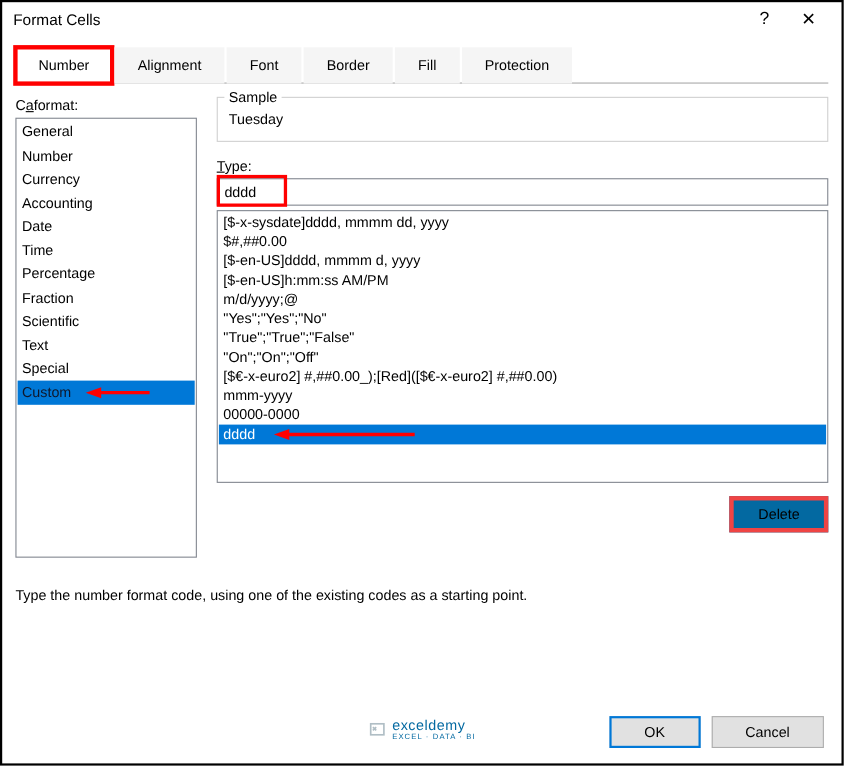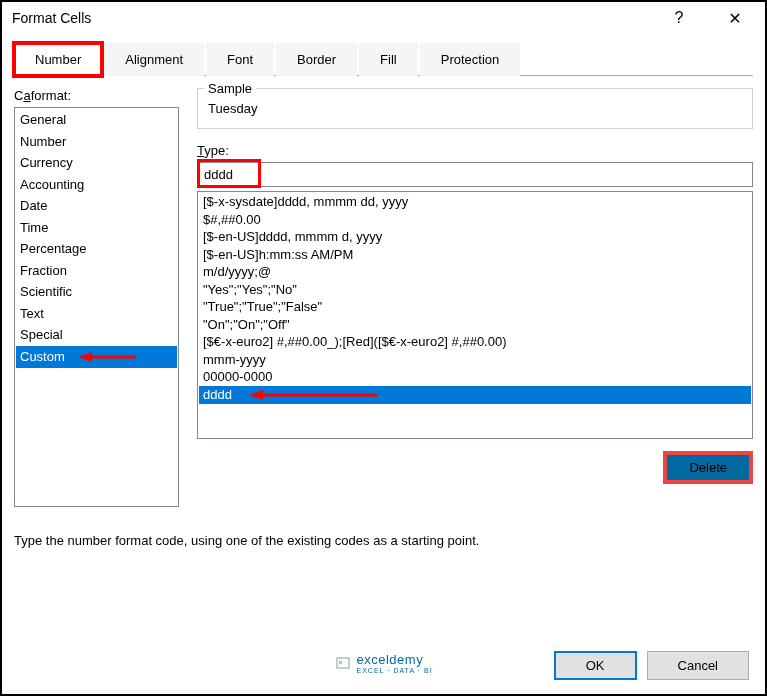--- a/index.html
+++ b/index.html
@@ -1,33 +1,33 @@
 <!DOCTYPE html>
 <html><head>
   <meta charset="utf-8">
   <style>
     * { margin: 0; padding: 0; box-sizing: border-box; font-family: 'Segoe UI', Tahoma, sans-serif; font-size: 13px; }
     body { background: #fff; width: 767px; height: 696px; border: 2px solid #000; position: relative; }
-    .titlebar { display: flex; align-items: center; height: 32px; padding: 0 10px; gap: 16px; }
+    .titlebar { display: flex; align-items: center; height: 32px; padding: 0 10px; }
     .titlebar-title { flex: 1; font-size: 14px; }
     .titlebar-btn { width: 40px; height: 32px; display: flex; align-items: center; justify-content: center; font-size: 16px; cursor: pointer; }
     .tabs { display: flex; border-bottom: 1px solid #aaa; margin: 8px 12px 0 12px; }
     .tab { padding: 8px 20px; cursor: pointer; border: 1px solid transparent; border-bottom: none; background: #f5f5f5; margin-right: 2px; position: relative; top: 1px; }
     .tab.active { background: #fff; border-color: #aaa; border-bottom: 1px solid #fff; }
     .tab.highlighted { outline: 4px solid red; outline-offset: -2px; }
     .body-area { padding: 12px; display: flex; gap: 18px; }
     .col-left { width: 165px; }
     .label { margin-bottom: 4px; }
     .label .u { text-decoration: underline; }
     .category-list { border: 1px solid #828790; height: 400px; overflow-y: auto; padding: 1px; position: relative; }
     .category-list::-webkit-scrollbar { width: 17px; }
     .category-list::-webkit-scrollbar-track { background: #f0f0f0; }
     .category-list::-webkit-scrollbar-thumb { background: #cdcdcd; }
     .category-item { padding: 2px 4px; cursor: pointer; line-height: 1.35; position: relative; }
-    .category-item.selected { background: #0078d7; color: #ffffff; }
+    .category-item.selected { background: #0078d7; color: #0f172a; }
     .arrow-red { position: absolute; top: 50%; transform: translateY(-50%); z-index: 5; }
     .col-right { flex: 1; }
     .sample-box { border: 1px solid #d0d0d0; padding: 8px 10px 12px 10px; margin-bottom: 14px; position: relative; }
     .sample-label { position: absolute; top: -8px; left: 6px; background: #fff; padding: 0 4px; font-size: 13px; }
     .sample-value { padding-top: 4px; }
     .type-input { width: 100%; border: 1px solid #828790; padding: 4px 6px; margin-bottom: 4px; font-size: 13px; }
     .type-highlight { position: absolute; border: 3px solid red; pointer-events: none; }
     .formats-list { border: 1px solid #828790; height: 248px; overflow-y: scroll; padding: 1px; margin-bottom: 12px; }
     .formats-list::-webkit-scrollbar { width: 17px; }
     .formats-list::-webkit-scrollbar-track { background: #f0f0f0; }

